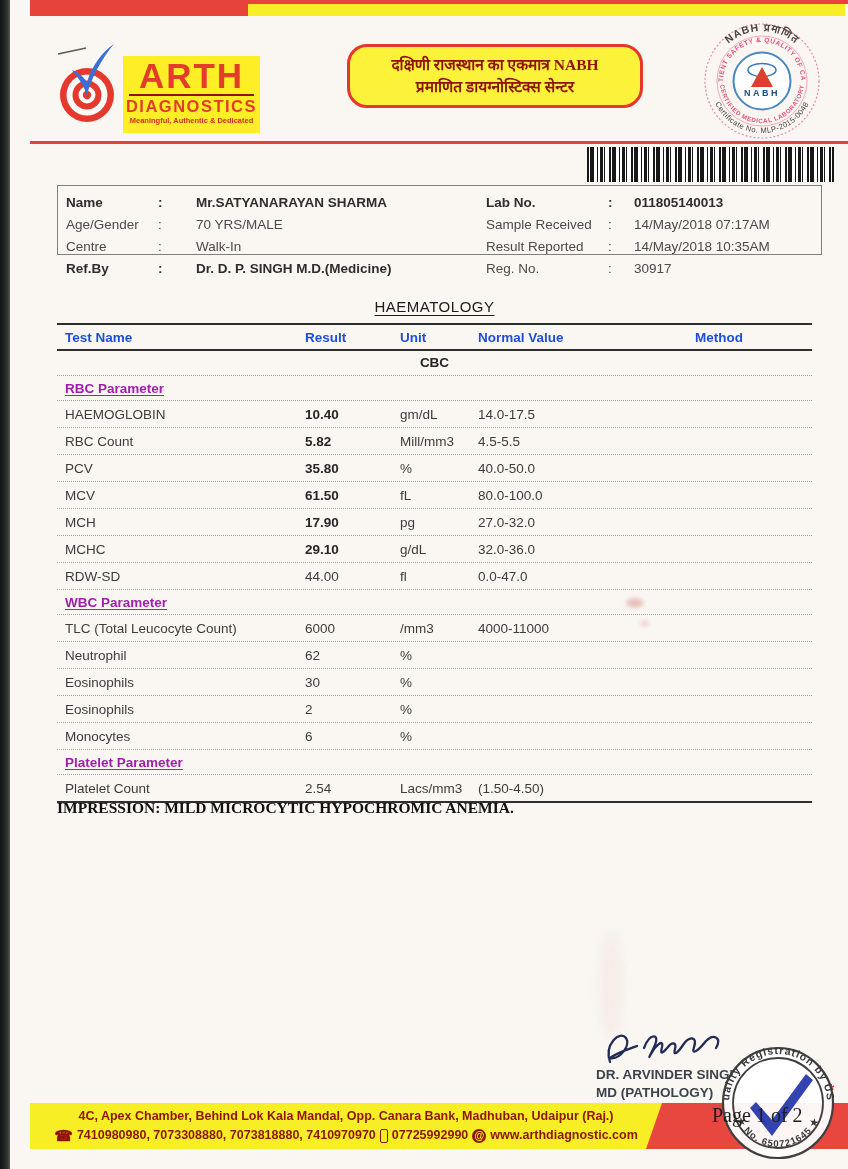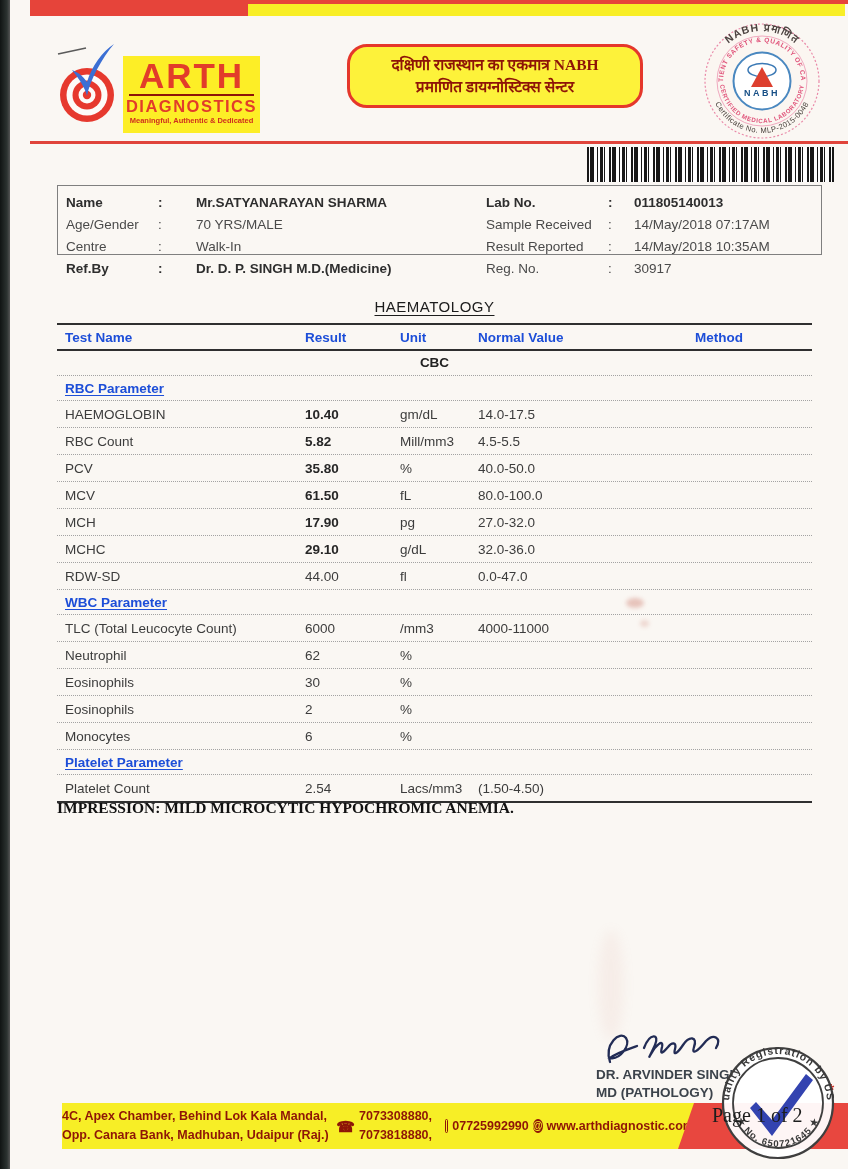--- a/index.html
+++ b/index.html
@@ -59,21 +59,21 @@
          height:24px;border-top:2px solid #2f2f2f;border-bottom:2px solid #2f2f2f;
          padding-left:8px;font-size:13.5px;font-weight:700;color:#1d4ed8;}
   .thead .method{padding-left:12px;}
   .cbc-row{height:24px;line-height:24px;text-align:center;font-weight:700;font-size:13.5px;
            color:#222;border-bottom:1px dotted #a3a3a3;}
   .trow{display:grid;grid-template-columns:240px 95px 78px 205px 1fr;align-items:center;
         min-height:26px;border-bottom:1px dotted #a3a3a3;padding-left:8px;}
   .trow .c{font-size:13.5px;color:#3c3c3c;}
   .trow.bold .result{font-weight:700;color:#262626;}
   .trow.type-section{min-height:24px;}
-  .trow.type-section .name{font-weight:700;color:#1d4ed8;
+  .trow.type-section .name{font-weight:700;color:#a21caf;
         text-decoration:underline;text-underline-offset:2px;}
   .table-endline{height:2px;background:#2f2f2f;margin-top:-1px;}
 
   
   .notes-block{position:absolute;left:57px;top:794px;width:740px;
       font-family:"Liberation Serif","DejaVu Serif",serif;}
   .note-line{font-size:15px;color:#232323;line-height:22px;}
   .impression{margin-top:3px;font-size:15.5px;font-weight:700;color:#111;line-height:22px;}
 
   
@@ -85,21 +85,21 @@
   
   .sig-svg{position:absolute;left:598px;top:1024px;}
   .signatory{position:absolute;left:596px;top:1066px;width:180px;
              font-size:13.5px;font-weight:700;color:#3c434b;line-height:18px;}
   .red-star{position:absolute;left:828px;top:1082px;color:#d0342a;font-size:16px;font-weight:700;}
 
   
   .footer-red{position:absolute;left:560px;top:1103px;width:288px;height:46px;background:#e8473f;}
   .footer-yellow{position:absolute;left:30px;top:1103px;width:632px;height:46px;background:#f7ee26;
      clip-path:polygon(0 0,100% 0,calc(100% - 16px) 100%,0 100%);
-     display:flex;flex-direction:row;justify-content:center;margin-left:32px;}
+     display:flex;flex-direction:column;justify-content:center;}
   .footer-line{display:flex;align-items:center;justify-content:center;gap:4px;
      font-size:12.5px;font-weight:700;color:#8e1507;line-height:19px;}
   .phone-glyph{font-size:15px;}
   .mobile-icon{width:8px;height:14px;border:1.5px solid #8e1507;border-radius:2px;
      display:inline-block;box-sizing:border-box;}
   .at-icon{width:14px;height:14px;border-radius:50%;background:#8e1507;color:#f7ee26;
      font-size:10px;line-height:14px;text-align:center;font-weight:700;display:inline-block;}
 
   
   .nabh-seal{position:absolute;left:699px;top:20px;}

